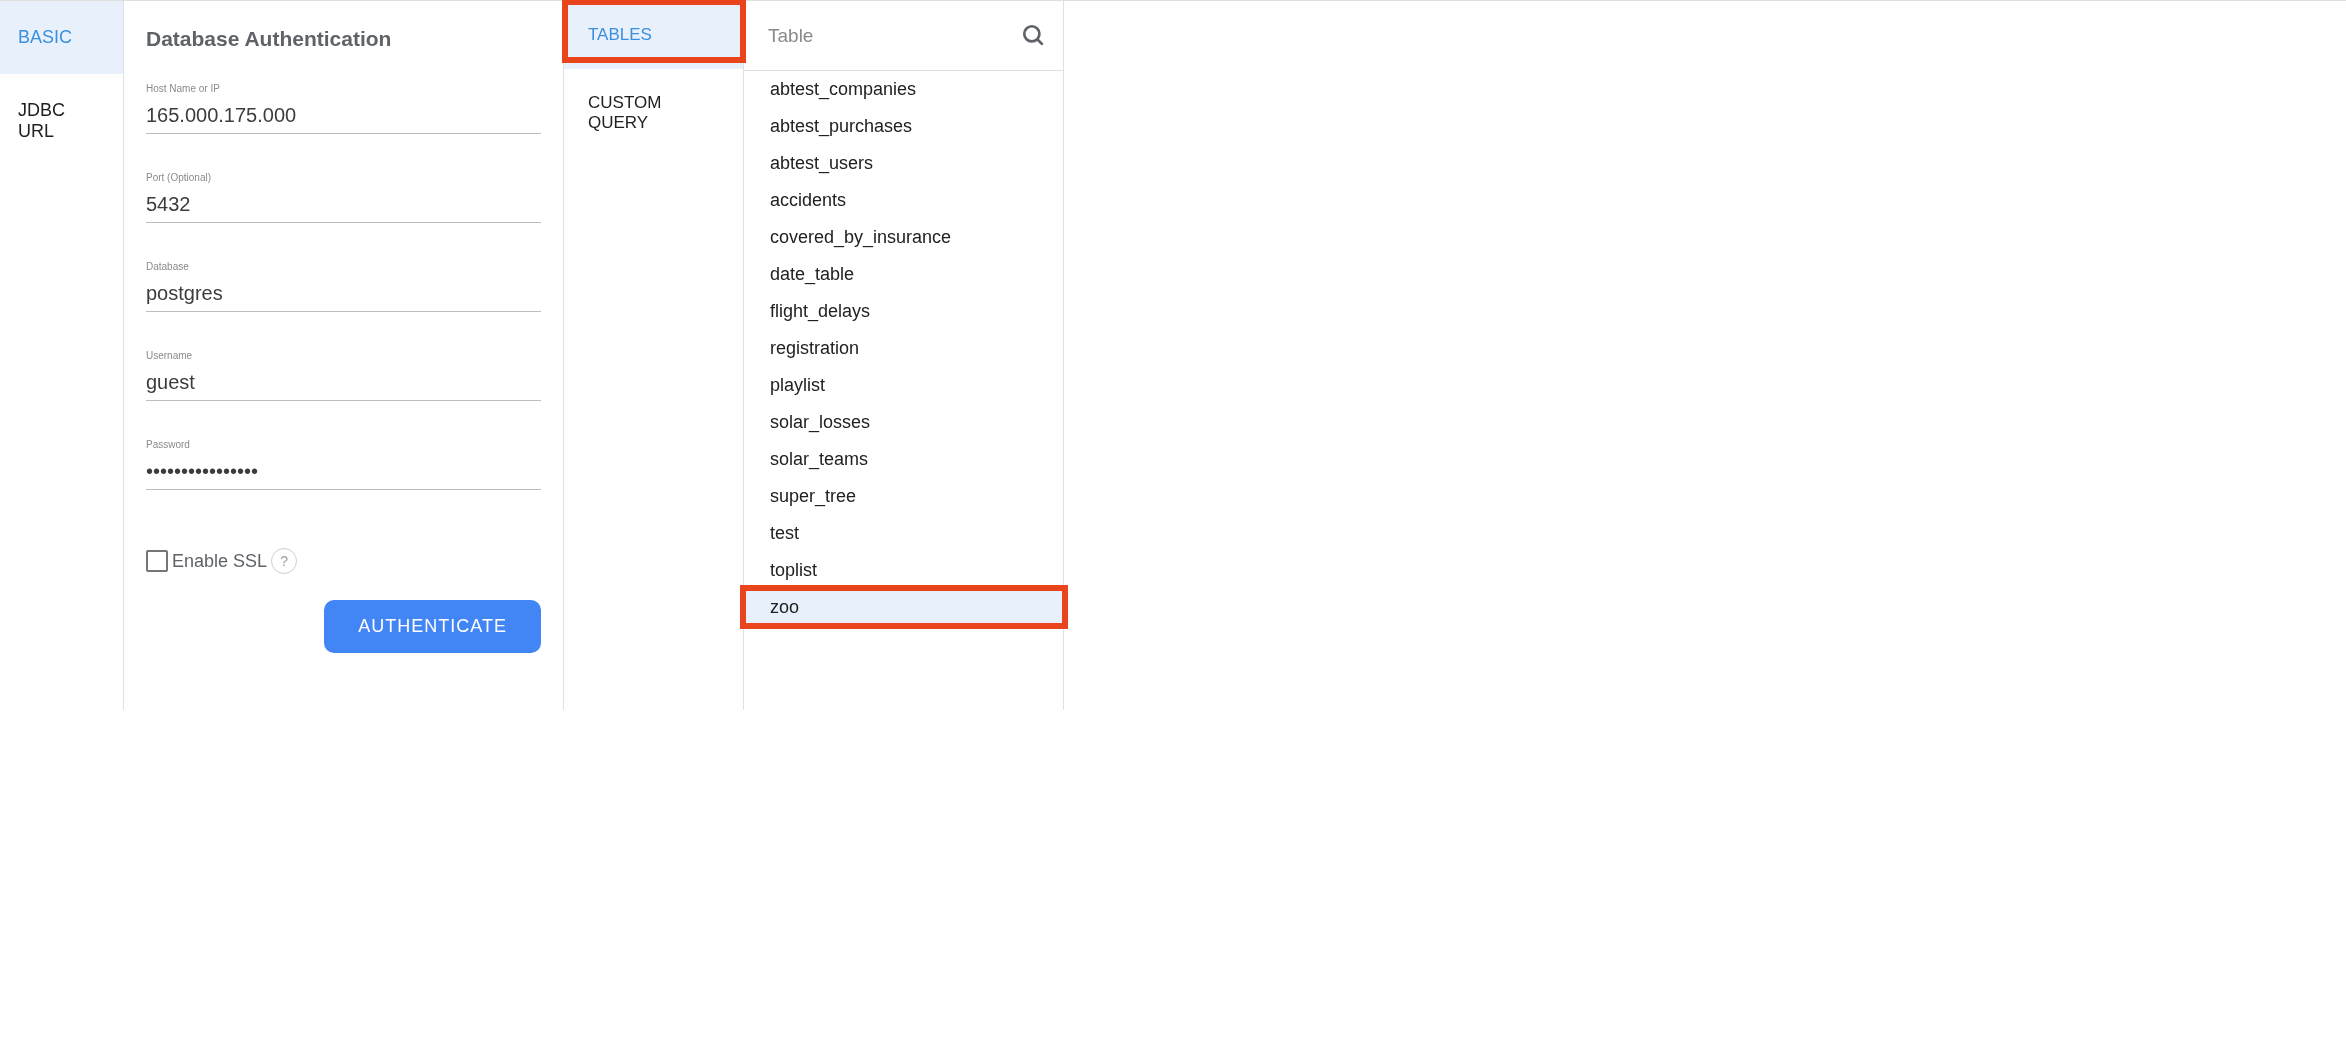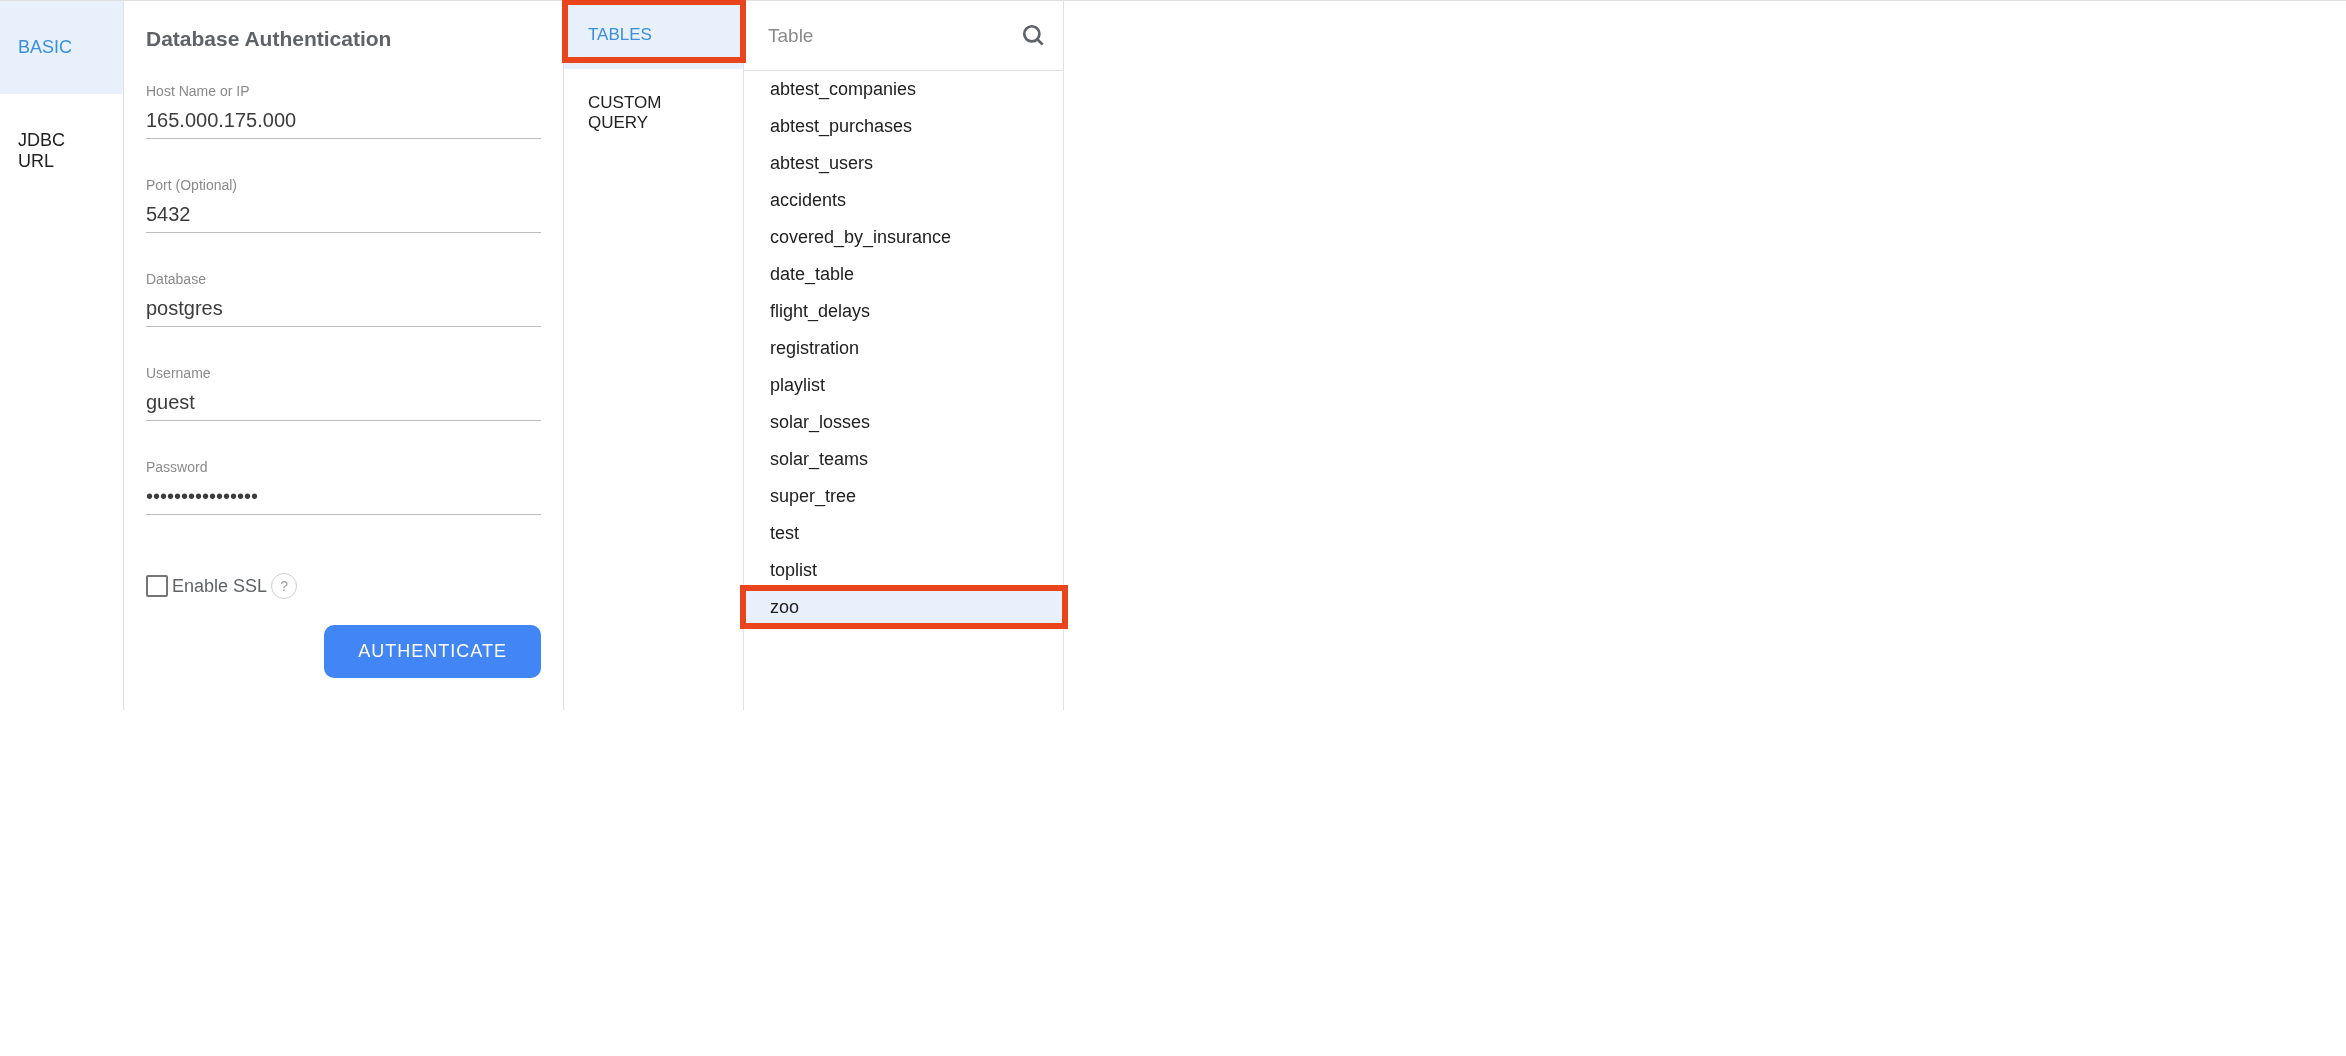--- a/index.html
+++ b/index.html
@@ -12,21 +12,21 @@
     height: 710px;
   }
 
   
   .left-nav {
     width: 124px;
     border-right: 1px solid #e0e0e0;
     background: #fff;
   }
   .left-nav .nav-item {
-    padding: 36px 18px;
+    padding: 26px 18px;
     font-size: 18px;
     text-align: left;
     cursor: pointer;
     color: #212121;
   }
   .left-nav .nav-item.active {
     background: #e8f1fb;
     color: #3b8fde;
     font-weight: 400;
   }
@@ -43,21 +43,21 @@
     font-size: 21px;
     color: #5f6368;
     font-weight: 600;
     margin-bottom: 32px;
     margin-top: 8px;
   }
   .field {
     margin-bottom: 38px;
   }
   .field-label {
-    font-size: 14px;
+    font-size: 10px;
     color: #8a8a8a;
     margin-bottom: 6px;
     display: block;
   }
   .field-input {
     width: 100%;
     border: none;
     border-bottom: 1px solid #bdbdbd;
     font-size: 20px;
     padding: 4px 0 6px 0;

